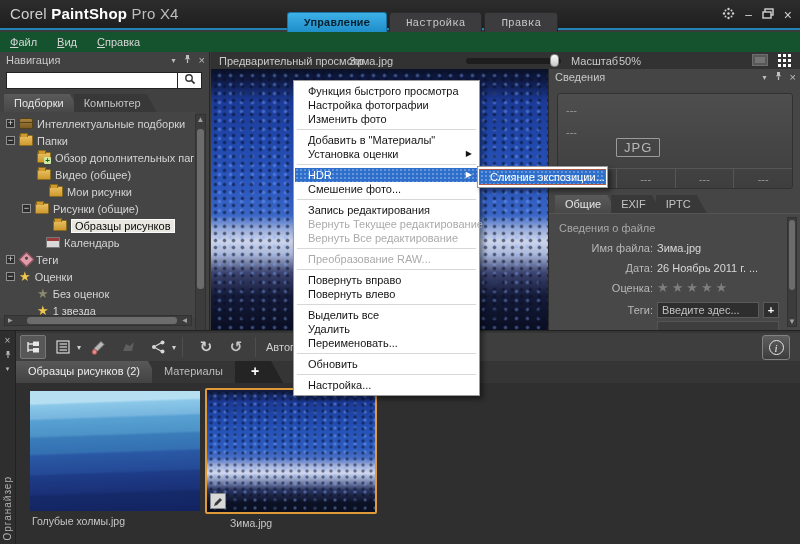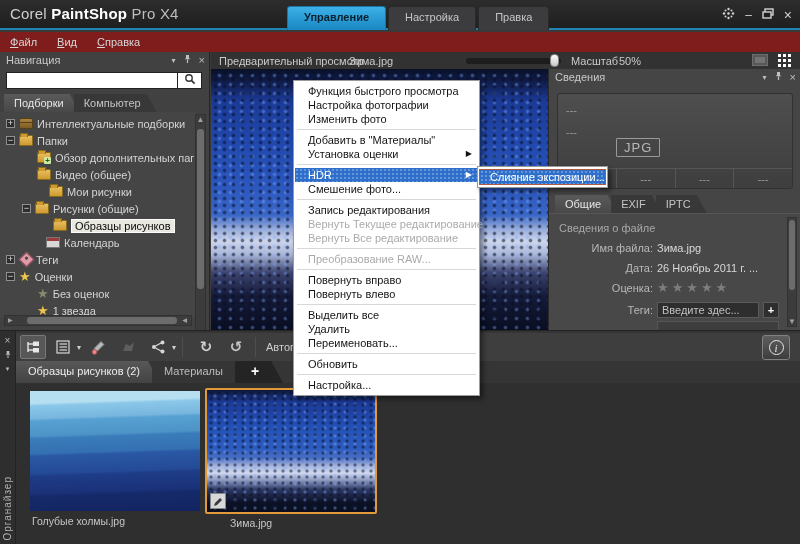--- a/index.html
+++ b/index.html
@@ -6,29 +6,29 @@
   html,body { width:800px; height:544px; overflow:hidden; background:#2b2b2b;
     font-family:"Liberation Sans","DejaVu Sans",sans-serif; font-size:11px; color:#cfcfcf; }
   .window { position:relative; width:800px; height:544px; background:#3a3a3a; overflow:hidden; }
 
   
   .titlebar { position:absolute; left:0; top:0; width:800px; height:30px;
     background:linear-gradient(#2d2d2d,#1f1f1f); border-bottom:2px solid #1f84b4; }
   .brand { position:absolute; left:10px; top:5px; font-size:15px; color:#cfcfcf; letter-spacing:.2px; }
   .brand b { color:#ffffff; }
   .brand .lite { color:#bdbdbd; font-weight:300; }
-  .ws-tabs { position:absolute; left:287px; top:6px; display:flex; height:24px; }
+  .ws-tabs { position:absolute; left:287px; top:12px; display:flex; height:24px;font-family:Liberation Mono, monospace; }
   .ws-tab { height:24px; padding:4px 16px 0; margin-right:2px; background:#3c3c3e; color:#c6c6c6;
     border-radius:3px 3px 0 0; border:1px solid #2a2a2a; border-bottom:none; }
   .ws-tab.active { background:linear-gradient(#3db1e8,#1886c2); color:#09212f; font-weight:bold; border-color:#1a74a4; }
   .win-controls { position:absolute; right:8px; top:7px; display:flex; gap:10px; align-items:center; }
   .win-btn { color:#d2d2d2; font-size:12px; line-height:14px; cursor:default; }
 
   
-  .menubar { position:absolute; left:0; top:32px; width:800px; height:20px; background:#7f1d1d; display:flex; align-items:center; }
+  .menubar { position:absolute; left:0; top:32px; width:800px; height:20px; background:#14532d; display:flex; align-items:center; }
   .menubar .mitem { padding:3px 10px; color:#d6d6d6; }
   .menubar u { text-decoration:underline; }
 
   
   .nav-panel { position:absolute; left:0; top:52px; width:210px; height:278px; background:#414141; border-right:1px solid #262626; }
   .panel-head { height:16px; padding:2px 4px 0 6px; color:#c9c9c9; position:relative; }
   .panel-head .hicons { position:absolute; right:4px; top:2px; display:flex; gap:7px; align-items:center; color:#bdbdbd; }
   .search-row { position:absolute; left:6px; top:20px; width:198px; height:18px; }
   .search-input { position:absolute; left:0; top:0; width:172px; height:17px; background:#fff; border:1px solid #222; }
   .search-btn { position:absolute; left:172px; top:0; width:24px; height:17px; background:#fff; border:1px solid #222; border-left:none; text-align:center; }

